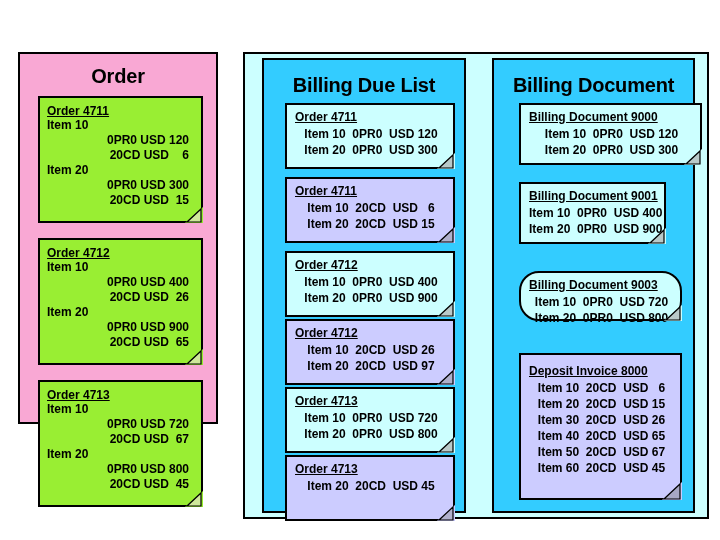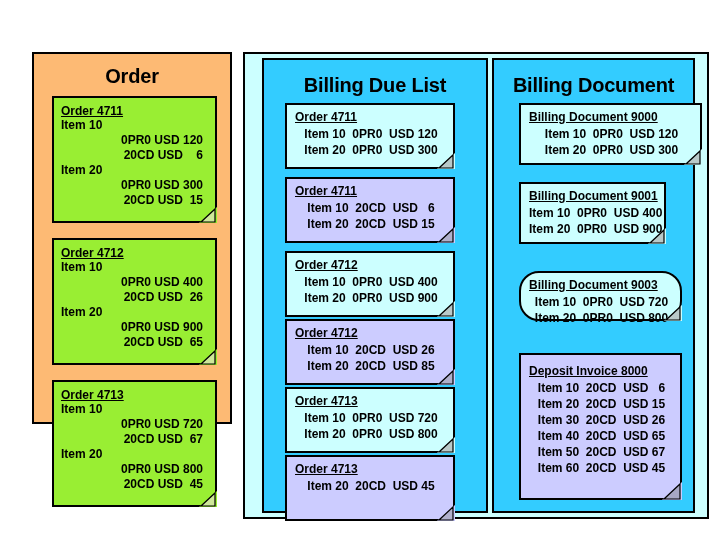--- a/index.html
+++ b/index.html
@@ -21,35 +21,35 @@
     width: 720px; height: 540px;
   }
 
   
   .panel {
     position: absolute;
     border: 2px solid #000000;
     box-sizing: border-box;
   }
   .panel-order {
-    left: 32px; top: 52px;
+    left: 18px; top: 52px;
     width: 200px; height: 372px;
-    background: #fdba74;
+    background: #f9a8d4;
   }
   .outer-cyan {
     position: absolute;
     left: 243px; top: 52px;
     width: 466px; height: 467px;
     background: #ccffff;
     border: 2px solid #000000;
     box-sizing: border-box;
   }
   .panel-bdl {
     left: 262px; top: 58px;
-    width: 226px; height: 455px;
+    width: 204px; height: 455px;
     background: #33ccff;
   }
   .panel-bdoc {
     left: 492px; top: 58px;
     width: 203px; height: 455px;
     background: #33ccff;
   }
 
   .panel-title {
     position: absolute;
@@ -222,21 +222,21 @@
       <svg class="fold" viewBox="0 0 18 16">
         <polygon points="0,16 18,16 18,0" fill="#ccffff" stroke="none"></polygon>
         <polygon points="2,15 16,15 16,2" fill="#b9c9c9" stroke="#000" stroke-width="1.2"></polygon>
       </svg>
     </div>
 
     <div class="card card-lavender" style="left:21px; top:259px; width:170px; height:66px;">
       <div class="lcard-body">
         <div class="card-title">Order 4712</div>
         <div class="card-line">Item 10  20CD  USD 26</div>
-        <div class="card-line">Item 20  20CD  USD 85</div>
+        <div class="card-line">Item 20  20CD  USD 97</div>
       </div>
       <svg class="fold" viewBox="0 0 18 16">
         <polygon points="0,16 18,16 18,0" fill="#ccccff" stroke="none"></polygon>
         <polygon points="2,15 16,15 16,2" fill="#b0b0cc" stroke="#000" stroke-width="1.2"></polygon>
       </svg>
     </div>
 
     <div class="card card-cyan" style="left:21px; top:327px; width:170px; height:66px;">
       <div class="lcard-body">
         <div class="card-title">Order 4713</div>

